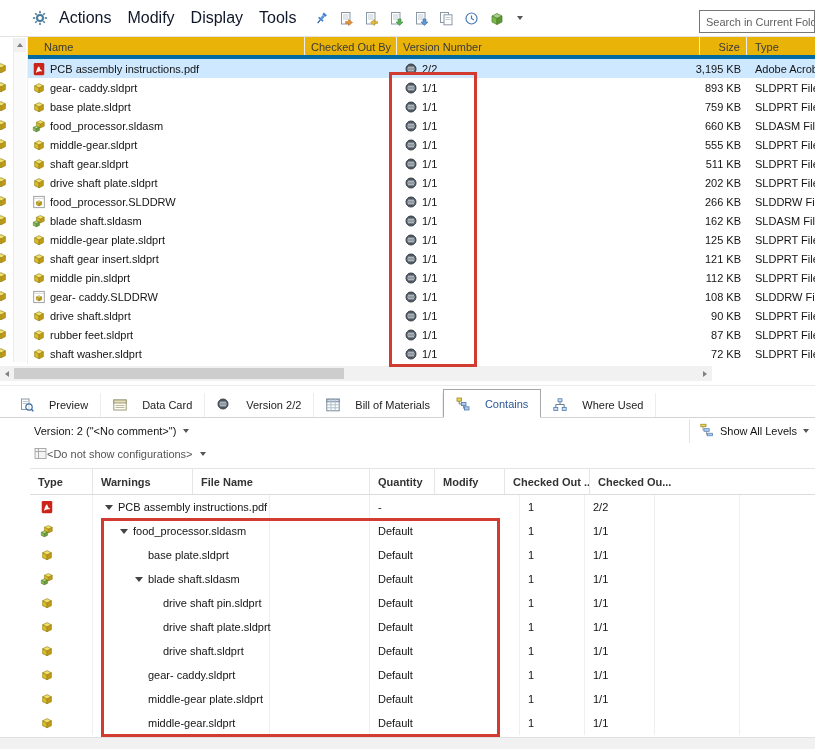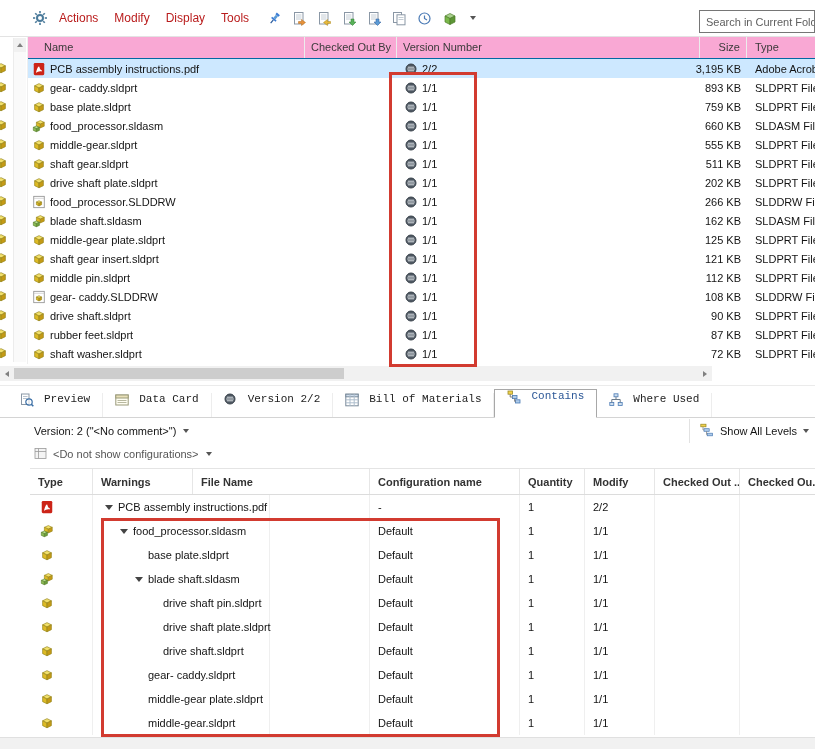--- a/index.html
+++ b/index.html
@@ -4,30 +4,30 @@
 <style>
   html,body{margin:0;padding:0;background:#fff;}
   *{box-sizing:border-box;}
   #screen{position:relative;width:815px;height:749px;background:#fff;overflow:hidden;
           font-family:"Liberation Sans",sans-serif;font-size:11px;color:#141414;}
 
   
   .menubar{position:absolute;top:0;left:0;right:0;height:37px;background:#fff;
            border-bottom:1px solid #e3e3e3;display:flex;align-items:center;padding-left:28px;}
   .menus{display:flex;align-items:center;}
-  .menu-item{padding:4px 8px;font-size:12px;color:#b91c1c;cursor:default;}
+  .menu-item{padding:4px 8px;font-size:16px;color:#0f172a;cursor:default;}
   .tool-icon{width:23px;height:23px;display:inline-flex;align-items:center;justify-content:center;}
   .tbicons{display:flex;align-items:center;gap:2px;margin-left:6px;}
   .searchbox{position:absolute;left:699px;top:10px;width:116px;height:23px;border:1px solid #767676;
              background:#fff;display:flex;align-items:center;padding:0 6px;color:#5f5f5f;
              white-space:nowrap;overflow:hidden;}
 
   
   .tl-header{position:absolute;top:37px;left:0;right:0;height:22px;display:flex;
-             border-bottom:1px solid #0369a1;color:#3a3a3a;background:#f9a8d4;}
+             border-bottom:4px solid #0369a1;color:#3a3a3a;background:#eab308;}
   .hspacer{width:28px;}
   .hcell{padding:4px 6px;border-right:1px solid #ececec;white-space:nowrap;overflow:hidden;}
   .hw-name{width:277px;padding-left:16px;}
   .hw-cob{width:92px;}
   .hw-ver{width:303px;}
   .hw-size{width:47px;text-align:right;padding-right:6px;}
   .hw-type{flex:1;padding-left:8px;border-right:none;}
 
   
   .gutter{position:absolute;top:37px;left:0;width:28px;height:327px;background:#fff;
@@ -54,32 +54,32 @@
   
   .hscroll{position:absolute;top:366px;left:0;width:712px;height:15px;background:#f1f1f1;}
   .harr{position:absolute;top:0;width:14px;height:15px;display:flex;align-items:center;justify-content:center;}
   .harr.left{left:0;}.harr.right{right:0;}
   .hthumb{position:absolute;left:14px;top:2px;width:330px;height:11px;background:#cdcdcd;}
 
   
   .tabbar{position:absolute;top:385px;left:0;right:0;height:33px;background:#fff;
           border-top:1px solid #ebebeb;border-bottom:1px solid #d4d4d4;
           display:flex;align-items:flex-end;padding-left:8px;}
-  .tab{height:24px;display:flex;align-items:flex-start;gap:10px;padding:0 12px;color:#222;
-       border-right:1px solid #ededed;cursor:default;font-family:Liberation Mono, monospace;}
+  .tab{height:24px;display:flex;align-items:center;gap:15px;padding:0 12px;color:#222;
+       border-right:1px solid #ededed;cursor:default;}
   .tab.active{height:29px;background:#fff;border:1px solid #a8a8a8;border-bottom:1px solid #fff;
               margin-bottom:-1px;position:relative;z-index:2;}
   .tabicon{display:inline-flex;width:14px;height:14px;}
 
   
   .sub1{position:absolute;top:419px;left:0;right:110px;height:24px;display:flex;align-items:center;padding-left:34px;}
   .dd{display:flex;align-items:center;gap:7px;cursor:default;}
   .levels{position:absolute;top:419px;right:0;height:24px;display:flex;align-items:center;gap:6px;
           padding:0 6px 0 10px;border-left:1px solid #e2e2e2;white-space:nowrap;}
-  .sub2{position:absolute;top:443px;left:0;height:22px;display:flex;align-items:center;gap:6px;
+  .sub2{position:absolute;top:443px;left:0;height:22px;display:flex;align-items:center;
         padding-left:34px;color:#555;}
 
   
   .bt-header{position:absolute;top:468px;left:30px;right:0;height:27px;display:flex;background:#fff;
              border-top:1px solid #e4e4e4;border-bottom:1px solid #dcdcdc;font-weight:700;color:#333;}
   .bhc{padding:7px 8px;border-right:1px solid #e6e6e6;white-space:nowrap;overflow:hidden;}
   .bw-type{width:63px;}.bw-fname{width:177px;}.bw-warn{width:100px;}.bw-conf{width:150px;}
   .bw-qty{width:65px;}.bw-ver{width:70px;}.bw-co1{width:85px;}.bw-co2{flex:1;border-right:none;}
   #bt-rows{position:absolute;top:495px;left:30px;right:0;}
   .bt-row{height:24px;display:flex;cursor:default;}
@@ -890,21 +890,20 @@
     <div class="dd">
       <span>&lt;Do not show configurations&gt;</span>
       <span class="tri-down"></span>
     </div>
   </div>
 
   <div class="bt-header">
     <div class="bhc bw-type">Type</div>
     <div class="bhc bw-warn">Warnings</div>
     <div class="bhc bw-fname">File Name</div>
-    <div class="bhc bw-conf">Configuration name</div>
     <div class="bhc bw-qty">Quantity</div>
     <div class="bhc bw-ver">Modify</div>
     <div class="bhc bw-co1">Checked Out ...</div>
     <div class="bhc bw-co2">Checked Ou...</div>
   </div>
 
   <div id="bt-rows">
       <div class="bt-row">
     <div class="bc type">
           <span class="ficon">

